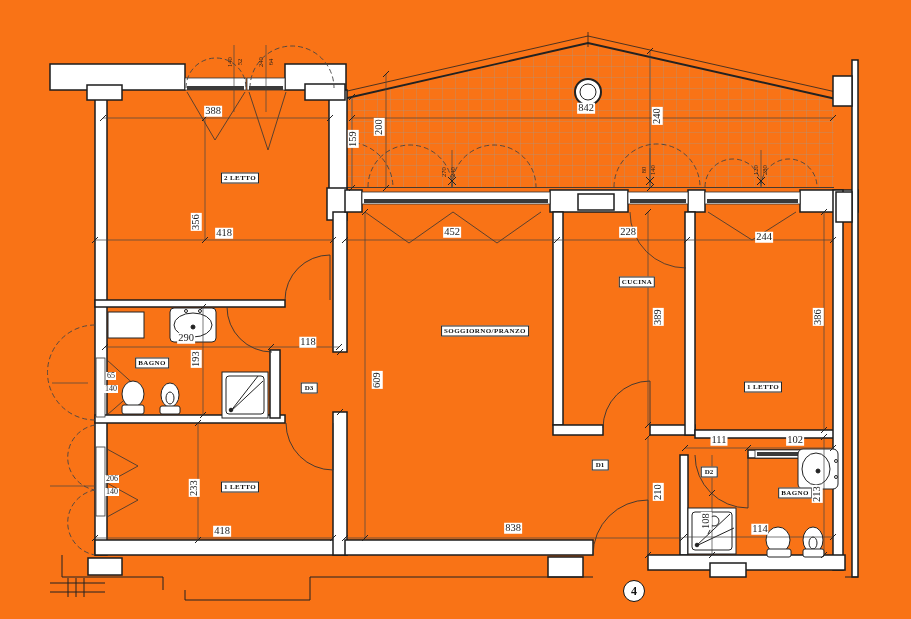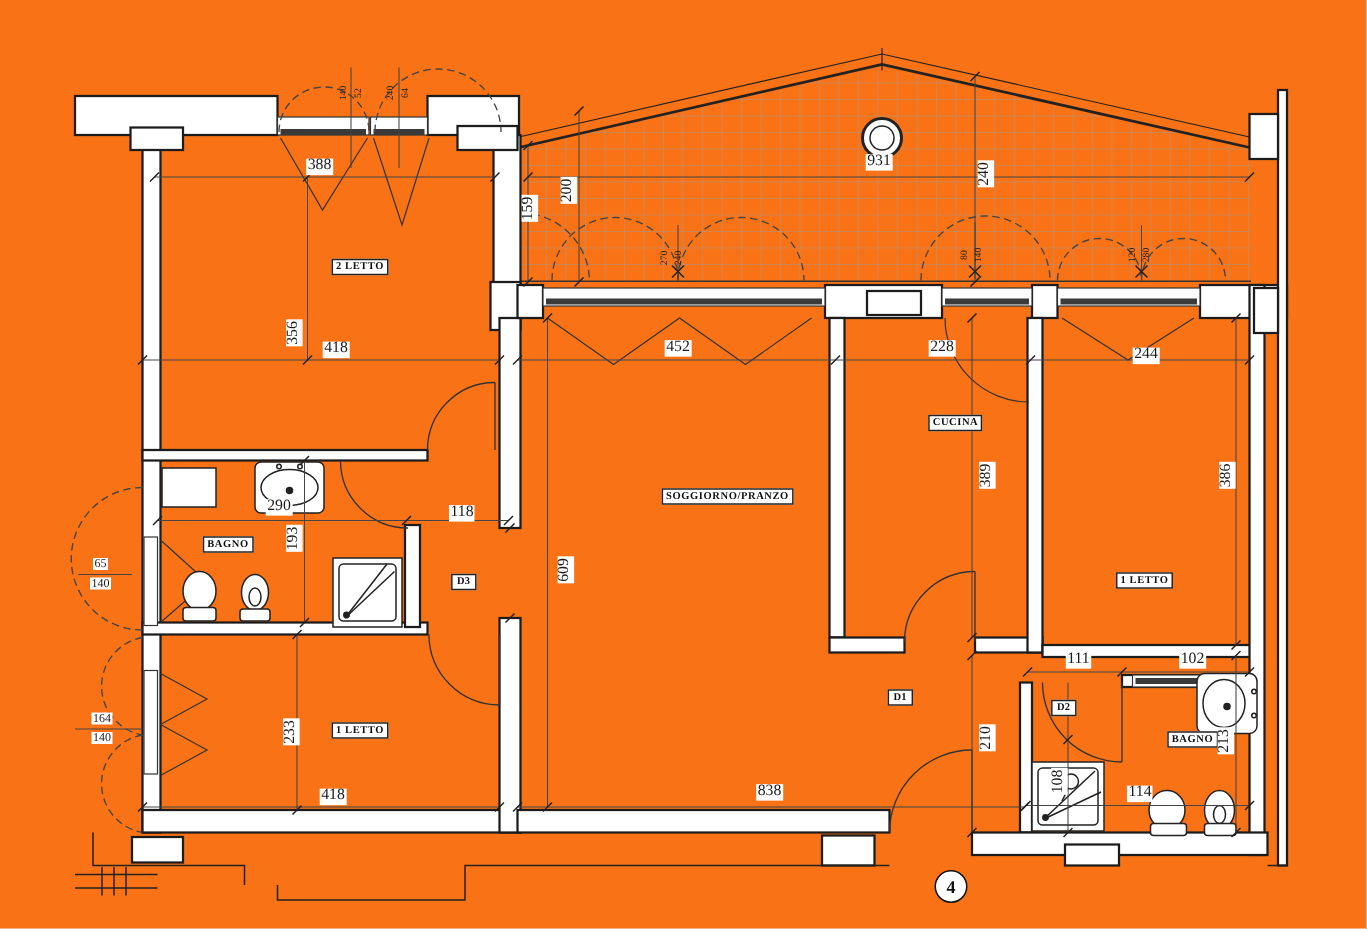--- a/index.html
+++ b/index.html
@@ -6,21 +6,21 @@
   .plan{
     position:relative;width:911px;height:619px;background:#f97316;
     font-family:Liberation Serif, serif;overflow:hidden;
   }
   .plan svg{position:absolute;left:0;top:0;}
   .lbl{position:absolute;transform:translate(-50%,-50%);white-space:nowrap;
        color:#1c1c1c;background:transparent;line-height:1;}
   .dim{font-size:10.5px;font-weight:400;background:#fff;padding:0 1px;}
   .v{transform:translate(-50%,-50%) rotate(-90deg);}
   .s{font-size:6.5px;background:transparent;}
-  .f{font-size:8px;background:#fff;}
+  .f{font-size:8px;background:#fff;margin-left:44px;}
   .room{font-size:7px;font-weight:700;letter-spacing:.4px;border:1px solid #222;
         background:#fff;padding:1px 2px;color:#111;}
   .doorlbl{font-size:7px;font-weight:700;border:1px solid #222;background:#fff;
         padding:1px 3px;color:#111;}
   .sheet{font-size:12px;font-weight:700;border:1.6px solid #111;border-radius:50%;
         width:20px;height:20px;display:flex;align-items:center;justify-content:center;
         background:#fff;color:#111;}
 </style>
 </head>
 <body>
@@ -261,21 +261,21 @@
 <span class="lbl room" style="left:240px;top:487px">1 LETTO</span>
 <span class="lbl room" style="left:152px;top:363px">BAGNO</span>
 <span class="lbl room" style="left:795px;top:493px">BAGNO</span>
 
 <span class="lbl doorlbl" style="left:600px;top:465px">D1</span>
 <span class="lbl doorlbl" style="left:709px;top:472px">D2</span>
 <span class="lbl doorlbl" style="left:309px;top:388px">D3</span>
 
 <span class="lbl dim" style="left:213px;top:111px">388</span>
 <span class="lbl dim" style="left:224px;top:233px">418</span>
-<span class="lbl dim" style="left:586px;top:108px">931</span>
+<span class="lbl dim" style="left:586px;top:108px">842</span>
 <span class="lbl dim" style="left:452px;top:232px">452</span>
 <span class="lbl dim" style="left:628px;top:232px">228</span>
 <span class="lbl dim" style="left:764px;top:237px">244</span>
 <span class="lbl dim" style="left:186px;top:338px">290</span>
 <span class="lbl dim" style="left:308px;top:342px">118</span>
 <span class="lbl dim" style="left:222px;top:531px">418</span>
 <span class="lbl dim" style="left:513px;top:528px">838</span>
 <span class="lbl dim" style="left:719px;top:440px">111</span>
 <span class="lbl dim" style="left:795px;top:440px">102</span>
 <span class="lbl dim" style="left:760px;top:529px">114</span>
@@ -299,18 +299,18 @@
 <span class="lbl dim s v" style="left:271px;top:62px">64</span>
 <span class="lbl dim s v" style="left:444px;top:172px">270</span>
 <span class="lbl dim s v" style="left:453px;top:172px">240</span>
 <span class="lbl dim s v" style="left:644px;top:170px">80</span>
 <span class="lbl dim s v" style="left:653px;top:170px">140</span>
 <span class="lbl dim s v" style="left:756px;top:170px">120</span>
 <span class="lbl dim s v" style="left:765px;top:170px">280</span>
 
 <span class="lbl dim f" style="left:67px;top:376px">65</span>
 <span class="lbl dim f" style="left:67px;top:389px">140</span>
-<span class="lbl dim f" style="left:68px;top:479px">164</span>
+<span class="lbl dim f" style="left:68px;top:479px">206</span>
 <span class="lbl dim f" style="left:68px;top:492px">140</span>
 
 <span class="lbl sheet" style="left:634px;top:591px">4</span>
 
 </div>
 
 </body></html>

